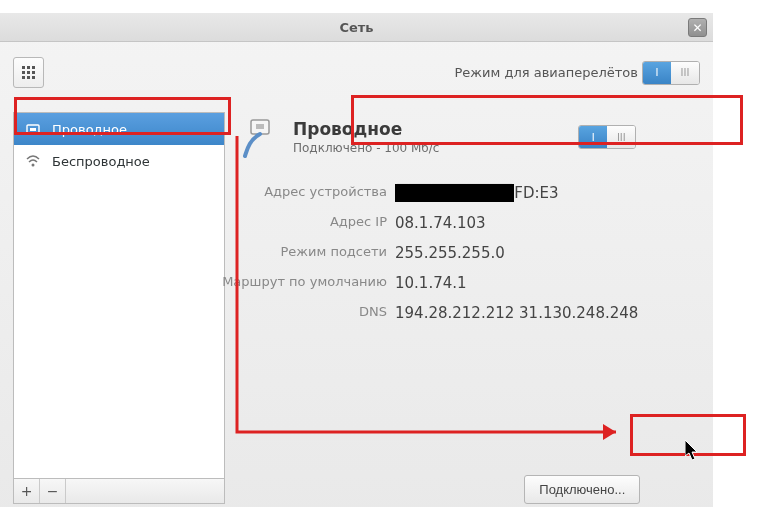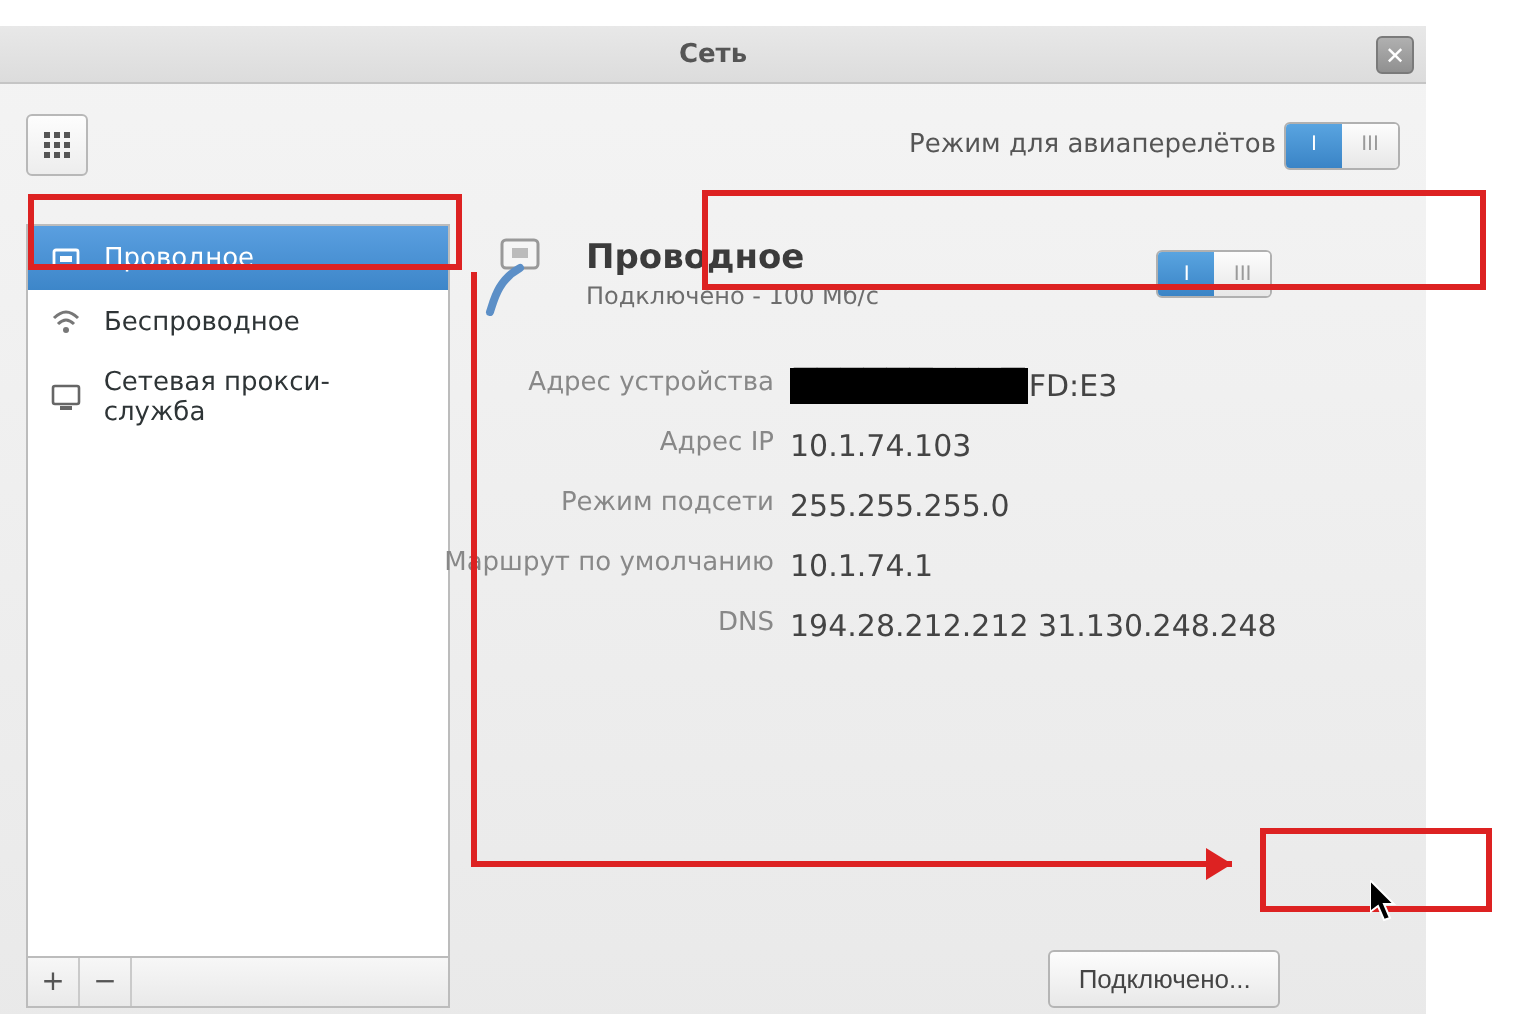--- a/index.html
+++ b/index.html
@@ -277,29 +277,20 @@
           </div>
           <div class="sidebar-item">
             <span class="sb-icon">
               <svg width="16" height="16" viewBox="0 0 16 16">
                   <path d="M2 6 Q8 0 14 6" fill="none" stroke="#777" stroke-width="1.5"></path>
                   <path d="M4 9 Q8 5 12 9" fill="none" stroke="#777" stroke-width="1.5"></path>
                   <circle cx="8" cy="12" r="1.5" fill="#777"></circle>
                 </svg>
             </span>
             <span>Беспроводное</span>
-          </div>
-          <div class="sidebar-item">
-            <span class="sb-icon">
-              <svg width="16" height="16" viewBox="0 0 16 16">
-                  <rect x="1.5" y="2" width="13" height="9" rx="1" fill="none" stroke="#666" stroke-width="1.3"></rect>
-                  <rect x="5" y="12" width="6" height="2" fill="#666"></rect>
-                </svg>
-            </span>
-            <span>Сетевая прокси-служба</span>
           </div>
         </div>
         <div class="sidebar-footer">
           <div class="footer-btn">
             <span>+</span>
           </div>
           <div class="footer-btn">
             <span>−</span>
           </div>
         </div>
@@ -324,21 +315,21 @@
               <div class="off">III</div>
             </div>
           </div>
 
           <div class="info-grid">
             <div class="info-label">Адрес устройства</div>
             <div class="info-value">
               <span class="redact">██████████</span><span>FD:E3</span>
             </div>
             <div class="info-label">Адрес IP</div>
-            <div class="info-value">10.1.74.103</div>
+            <div class="info-value">08.1.74.103</div>
             <div class="info-label">Режим подсети</div>
             <div class="info-value">255.255.255.0</div>
             <div class="info-label">Маршрут по умолчанию</div>
             <div class="info-value">10.1.74.1</div>
             <div class="info-label">DNS</div>
             <div class="info-value">194.28.212.212 31.130.248.248</div>
           </div>
         </div>
         <button class="params-btn">Подключено...</button>
       </div>

